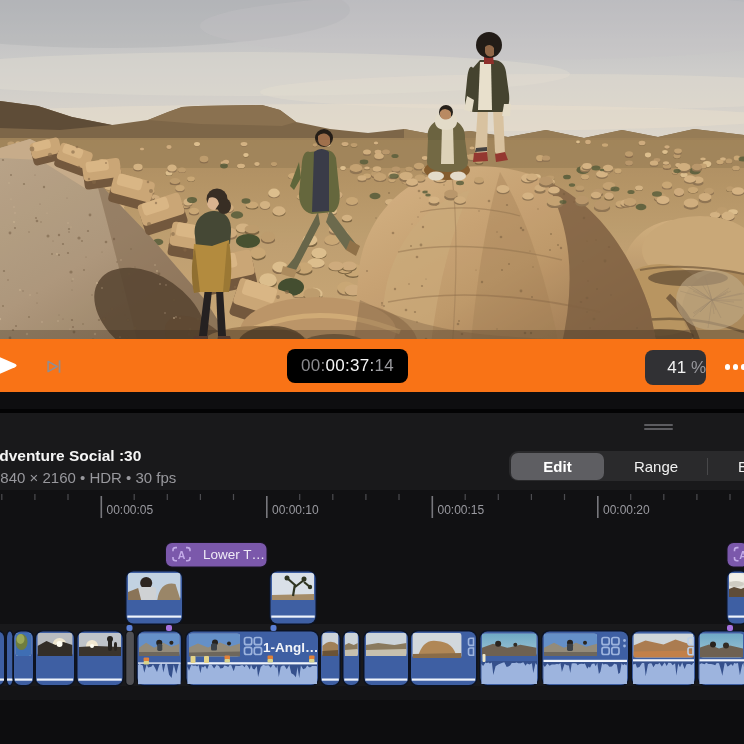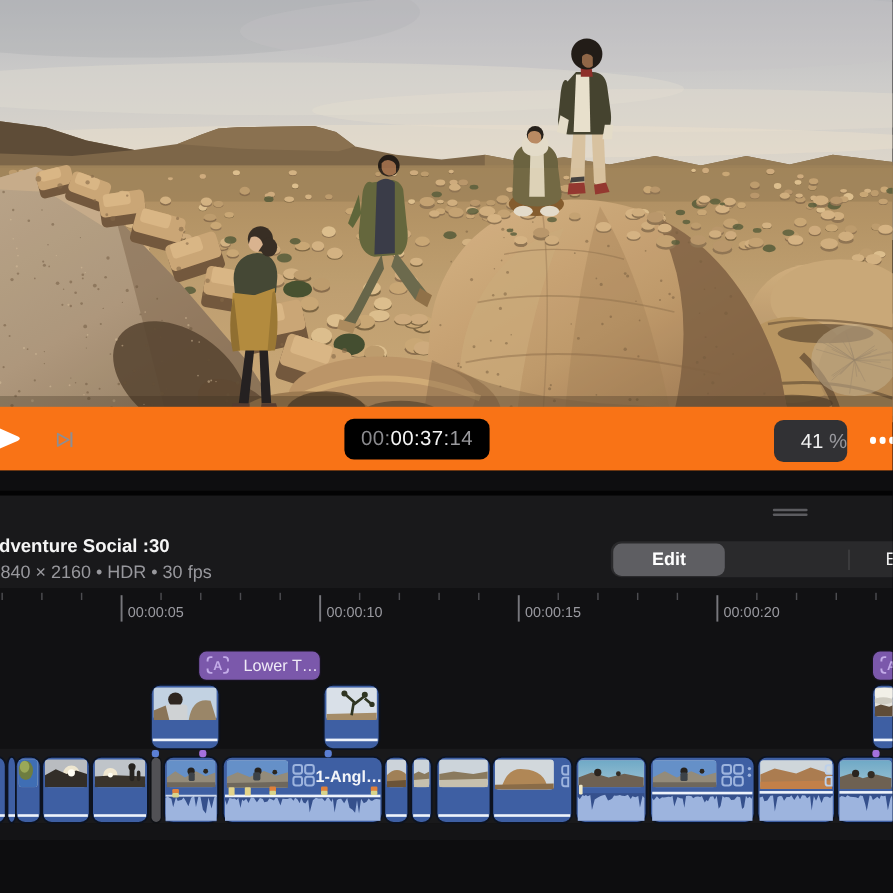--- a/index.html
+++ b/index.html
@@ -1010,20 +1010,21 @@
 </div>
 </div>
 <div id="infobar">
 <div class="abs" style="left:644px;top:11px;width:29px;height:2px;background:#5c5c60;border-radius:1px"></div>
 <div class="abs" style="left:644px;top:15px;width:29px;height:2px;background:#5c5c60;border-radius:1px"></div>
 <div class="abs" style="left:-12px;top:34px;font-size:15.5px;font-weight:bold;color:#f5f5f5;white-space:nowrap">Adventure Social :30</div>
 <div class="abs" style="left:-8px;top:56px;font-size:15px;color:#98989d;white-space:nowrap">3840 × 2160 • HDR • 30 fps</div>
 <div class="abs" style="left:509px;top:38px;width:245px;height:30px;background:#2a2a2c;border-radius:9px"></div>
 <div class="abs" style="left:511px;top:39.5px;width:93px;height:27px;background:#5e5e62;border-radius:7px"></div>
 <div class="abs" style="left:511px;top:39.5px;width:93px;height:27px;line-height:27px;text-align:center;font-size:15px;font-weight:bold;color:#fff">Edit</div>
+<div class="abs" style="left:609px;top:39.5px;width:94px;height:27px;line-height:27px;text-align:center;font-size:15px;color:#f0f0f0">Range</div>
 <div class="abs" style="left:707px;top:45px;width:1px;height:17px;background:#48484a"></div>
 <div class="abs" style="left:738px;top:39.5px;height:27px;line-height:27px;font-size:15px;color:#f0f0f0">Edit</div>
 </div>
 <svg id="tl" width="744" height="263" viewBox="0 0 744 263" style="position:absolute;left:0;top:481px">
 <defs>
 <linearGradient id="tsky" x1="0" y1="0" x2="0" y2="1">
           <stop offset="0" stop-color="#c8d4e0"></stop>
           <stop offset="1" stop-color="#e2e0d6"></stop>
         </linearGradient>
 <linearGradient id="tteal" x1="0" y1="0" x2="0" y2="1">

